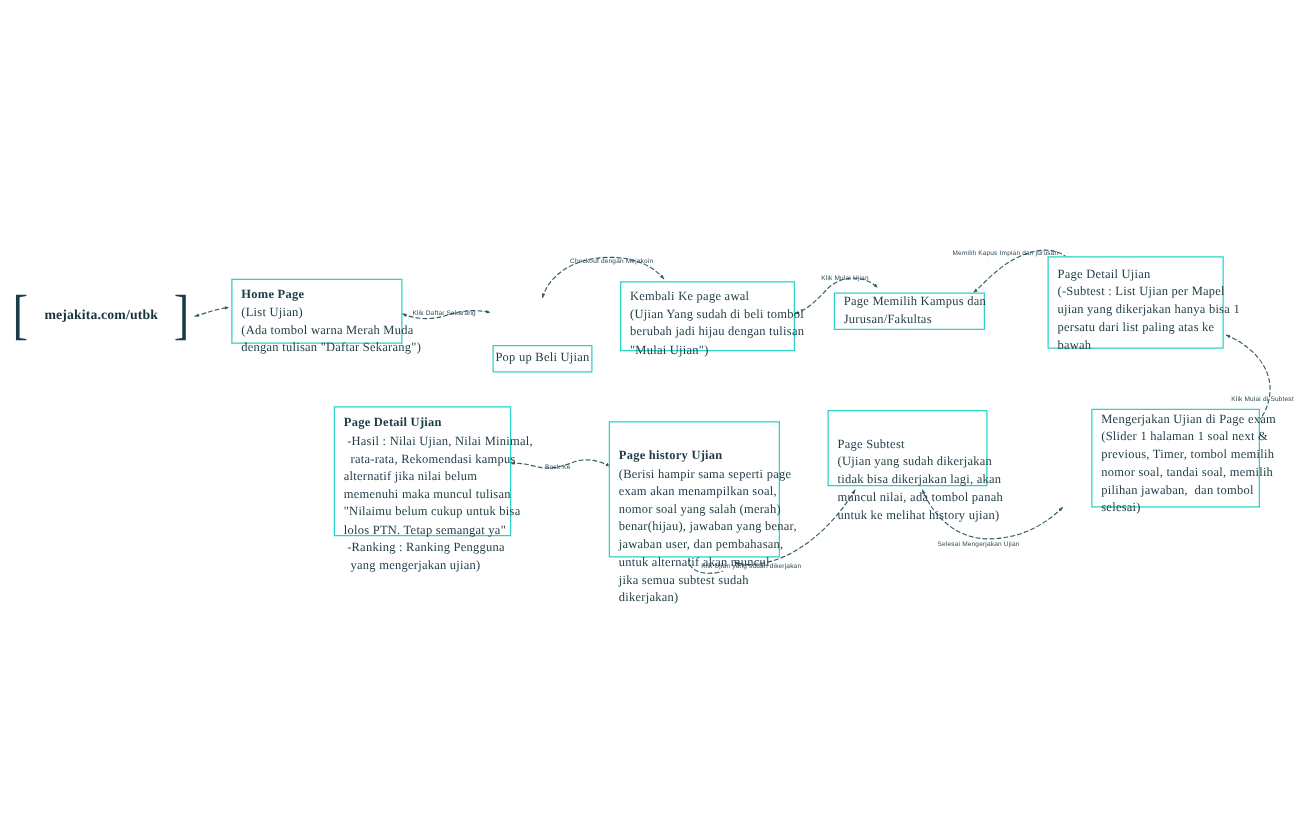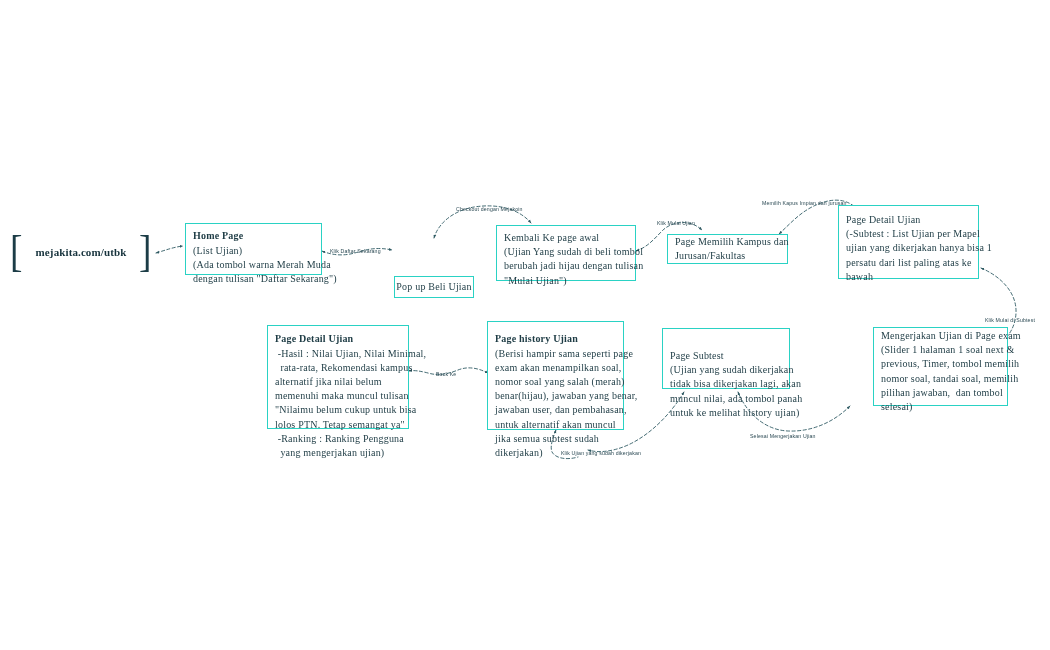--- a/index.html
+++ b/index.html
@@ -176,21 +176,21 @@
   </div>
 
   <div class="node" style="left:662px; top:328px; width:128px; height:61px; padding-top:20px;">
     <span class="ln">Page Subtest</span>
     <span class="ln">(Ujian yang sudah dikerjakan</span>
     <span class="ln">tidak bisa dikerjakan lagi, akan</span>
     <span class="ln">muncul nilai, ada tombol panah</span>
     <span class="ln">untuk ke melihat history ujian)</span>
   </div>
 
-  <div class="node" style="left:487px; top:321px; width:137px; height:109px; padding-top:10px;">
+  <div class="node" style="left:487px; top:337px; width:137px; height:109px; padding-top:20px;">
     <span class="ttl">Page history Ujian</span>
     <span class="ln">(Berisi hampir sama seperti page</span>
     <span class="ln">exam akan menampilkan soal,</span>
     <span class="ln">nomor soal yang salah (merah)</span>
     <span class="ln">benar(hijau), jawaban yang benar,</span>
     <span class="ln">jawaban user, dan pembahasan,</span>
     <span class="ln">untuk alternatif akan muncul</span>
     <span class="ln">jika semua subtest sudah</span>
     <span class="ln">dikerjakan)</span>
   </div>

